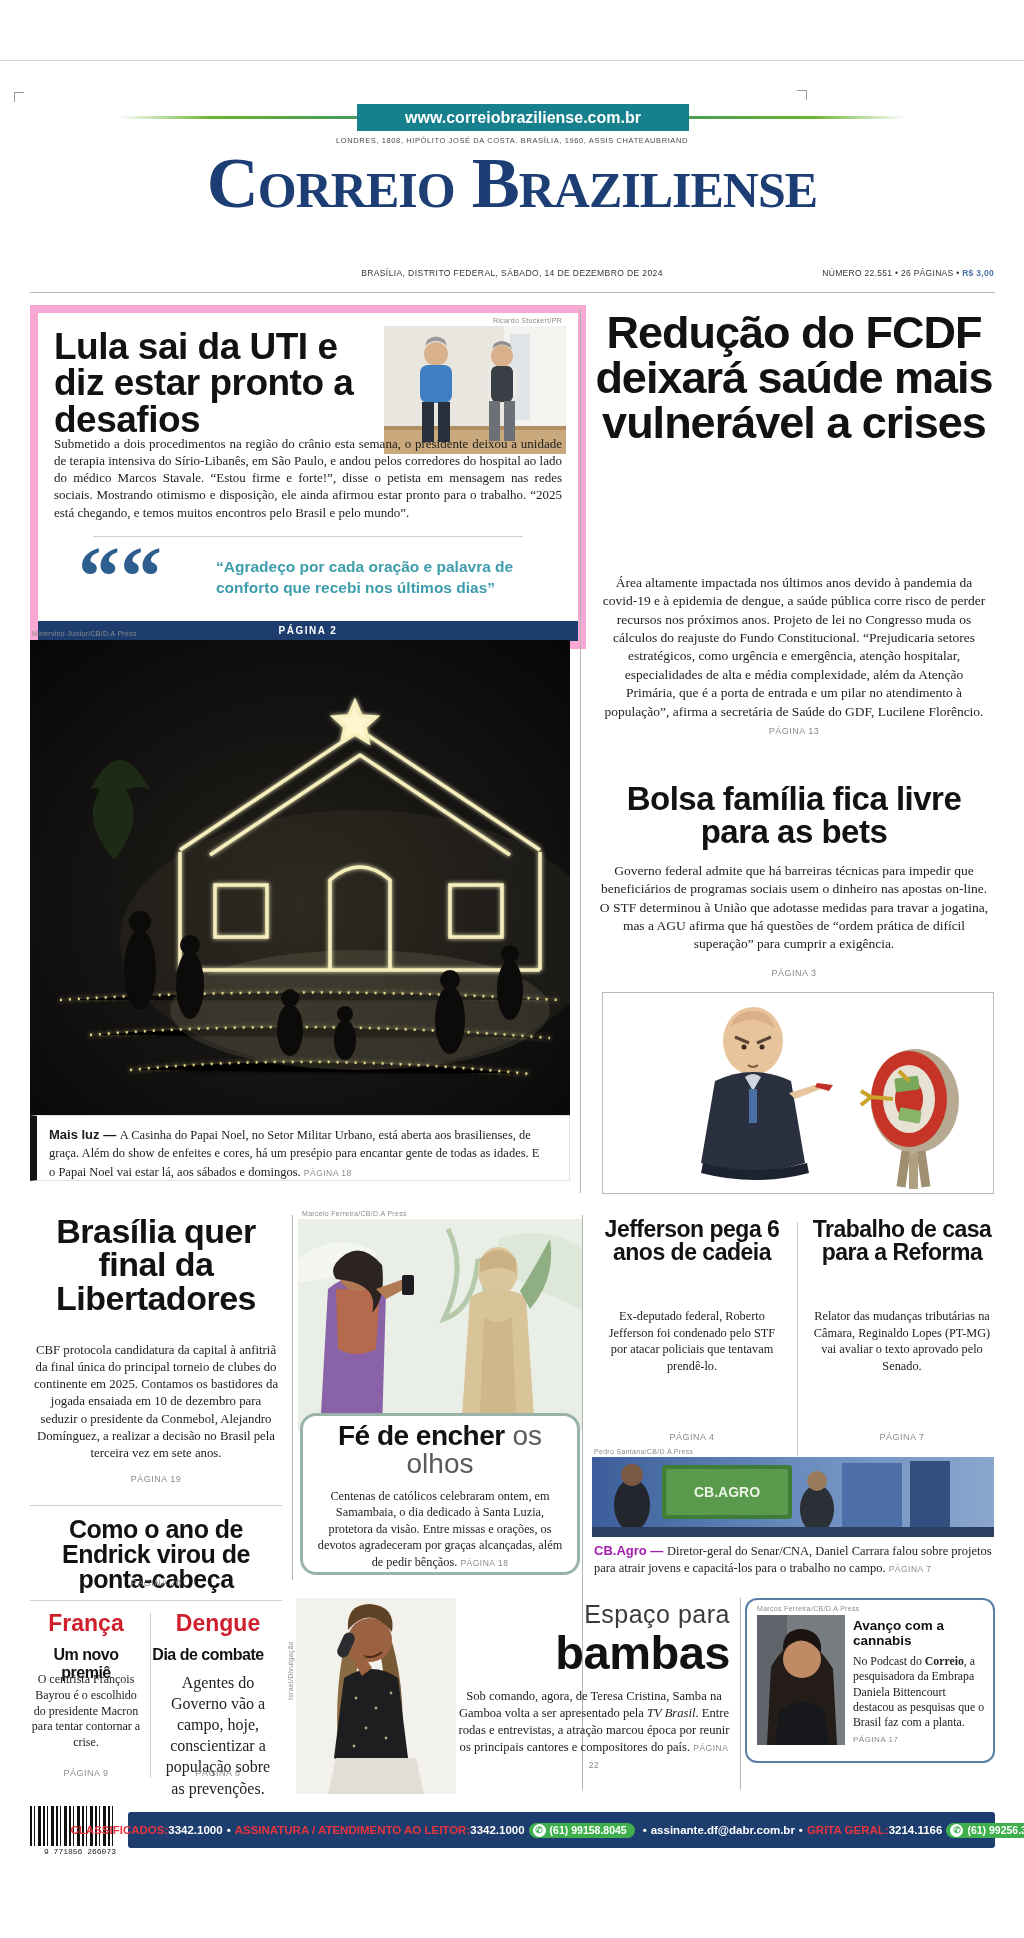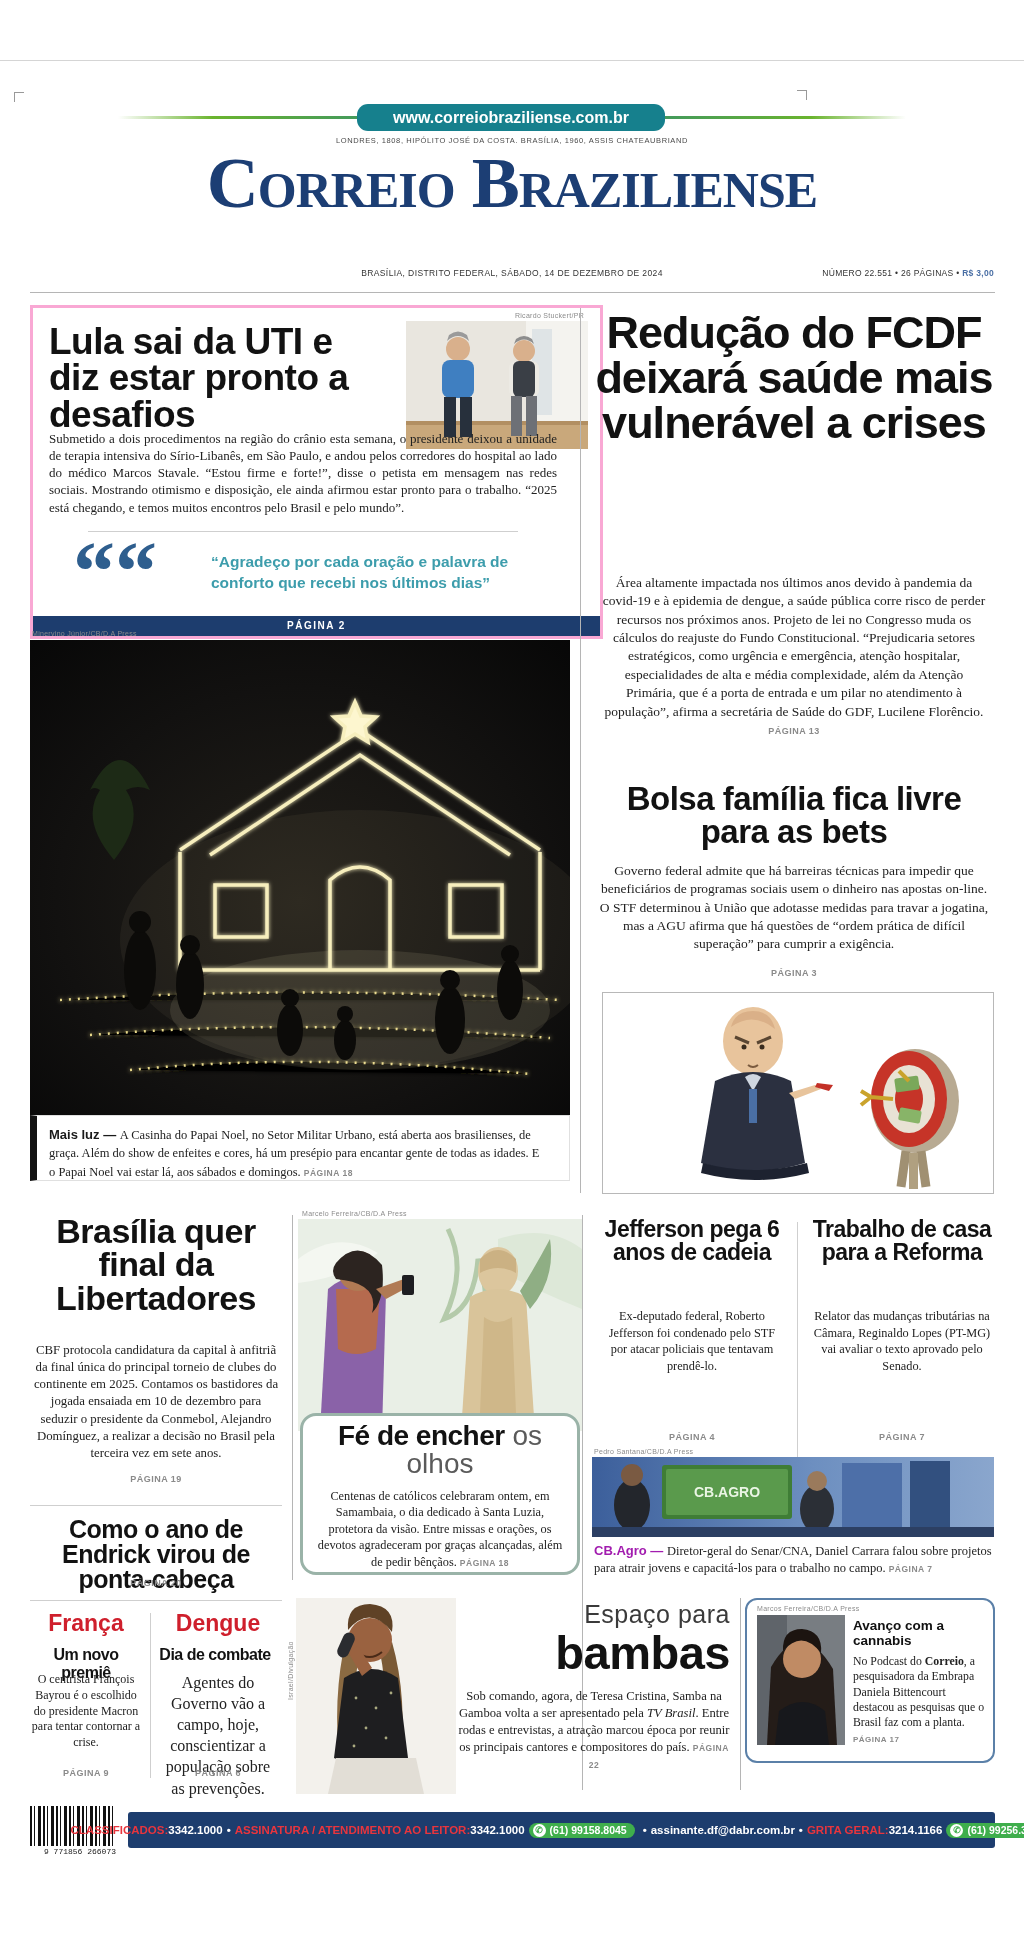--- a/index.html
+++ b/index.html
@@ -3,49 +3,49 @@
 <meta charset="utf-8">
 <style>
   html,body{margin:0;padding:0;background:#9a9a9a;}
   .page{position:relative;width:1024px;height:1938px;background:#ffffff;margin:0 auto;
         font-family:"Liberation Serif",serif;color:#1a1a1a;overflow:hidden;}
   .abs{position:absolute;}
   .sans{font-family:"Liberation Sans",sans-serif;}
   .center{text-align:center;}
   .headline{font-family:"Liberation Sans",sans-serif;font-weight:bold;color:#121212;letter-spacing:-0.5px;}
   .body-text{font-family:"Liberation Serif",serif;color:#222;}
-  .page-ref{font-family:"Liberation Sans",sans-serif;font-weight:bold;color:#8a8a8a;font-size:9px;letter-spacing:.5px;}
+  .page-ref{font-family:"Liberation Sans",sans-serif;font-weight:normal;color:#8a8a8a;font-size:9px;letter-spacing:.5px;}
   .credit{font-family:"Liberation Sans",sans-serif;font-size:7px;color:#8b8b8b;letter-spacing:.3px;}
   .vrule{background:#b5b5b5;width:1px;}
   .hrule{background:#b5b5b5;height:1px;}
   .kicker-red{font-family:"Liberation Sans",sans-serif;font-weight:bold;color:#cf1f2c;}
   .wa-pill{display:inline-flex;align-items:center;gap:4px;background:#3fae4c;border-radius:9px;
            padding:1px 8px 1px 4px;color:#fff;font-weight:bold;}
   .wa-ic{display:inline-flex;width:13px;height:13px;border-radius:50%;background:#fff;color:#3fae4c;
          align-items:center;justify-content:center;font-size:9px;line-height:13px;}
   .crop{border-left:1px solid #999;border-top:1px solid #999;width:9px;height:9px;}
 </style>
 </head>
 <body>
 
 <div class="page">
 
   <div class="abs hrule" style="top:60px;left:0;width:1024px;background:#d5d5d5;"></div>
   <div class="abs crop" style="top:92px;left:14px;"></div>
   <div class="abs crop" style="top:90px;left:797px;transform:scaleX(-1);"></div>
 
   <div class="abs" style="top:116px;left:118px;width:788px;height:3px;background:linear-gradient(90deg,#ffffff,#6ab42e 12%,#1b7f8c 50%,#6ab42e 88%,#ffffff);"></div>
-  <div class="abs sans" style="top:104px;left:357px;width:308px;height:27px;background:#16808d;color:#fff;font-weight:bold;font-size:16px;line-height:27px;text-align:center;border-radius:11px;">www.correiobraziliense.com.br</div>
+  <div class="abs sans" style="top:104px;left:357px;width:332px;height:27px;background:#16808d;color:#fff;font-weight:bold;font-size:16px;line-height:27px;text-align:center;">www.correiobraziliense.com.br</div>
   <div class="abs sans center" style="top:136px;left:0;width:1024px;font-size:7.5px;letter-spacing:.6px;color:#4a4a4a;">LONDRES, 1808, HIPÓLITO JOSÉ DA COSTA. BRASÍLIA, 1960, ASSIS CHATEAUBRIAND</div>
   <div class="abs center" style="top:146px;left:0;width:1024px;font-family:'Liberation Serif',serif;font-variant:small-caps;font-weight:900;font-size:72px;line-height:1.04;color:#1c3e74;letter-spacing:-1px;">Correio Braziliense</div>
   <div class="abs sans center" style="top:268px;left:0;width:1024px;font-size:8.5px;color:#333;letter-spacing:.4px;">BRASÍLIA, DISTRITO FEDERAL, SÁBADO, 14 DE DEZEMBRO DE 2024</div>
   <div class="abs sans" style="top:268px;right:30px;font-size:8.5px;color:#333;letter-spacing:.3px;"><span>NÚMERO 22.551 • 26 PÁGINAS • </span><span style="color:#4a6fa5;font-weight:bold;">R$ 3,00</span></div>
   <div class="abs hrule" style="top:292px;left:30px;width:965px;"></div>
 
-  <div class="abs" style="top:305px;left:30px;width:540px;height:328px;border:3px solid #f9a8d4;background:#fff;padding-left:27px;">
+  <div class="abs" style="top:305px;left:30px;width:540px;height:328px;border:8px solid #f9a8d4;background:#fff;">
     <div class="abs credit" style="top:4px;right:16px;">Ricardo Stuckert/PR</div>
     <svg class="abs" style="top:13px;right:12px;" width="182" height="128" viewBox="0 0 182 128">
       <rect width="182" height="128" fill="#e9e6df"></rect>
       <rect x="120" y="0" width="62" height="128" fill="#f4f3ef"></rect>
       <rect x="126" y="8" width="20" height="86" fill="#dfe4e6"></rect>
       <rect x="0" y="100" width="182" height="28" fill="#c9a87b"></rect>
       <rect x="0" y="100" width="182" height="4" fill="#b28f62"></rect>
 
       <circle cx="52" cy="28" r="12" fill="#d9b08c"></circle>
       <path d="M41 20 q11 -10 22 0 l-2 -6 q-9 -7 -18 0 z" fill="#9a9a9a"></path>
@@ -253,21 +253,21 @@
   <div class="abs hrule" style="top:1600px;left:30px;width:252px;background:#cfcfcf;"></div>
   <div class="abs vrule" style="top:1613px;left:150px;height:165px;background:#cfcfcf;"></div>
   <div class="abs vrule" style="top:1598px;left:740px;height:192px;"></div>
 
   <div class="abs kicker-red center" style="top:1610px;left:30px;width:112px;font-size:23px;">França</div>
   <div class="abs headline center" style="top:1646px;left:30px;width:112px;font-size:16px;">Um novo premiê</div>
   <div class="abs body-text center" style="top:1672px;left:30px;width:112px;font-size:12px;line-height:1.32;">O centrista François Bayrou é o escolhido do presidente Macron para tentar contornar a crise.</div>
   <div class="abs page-ref center" style="top:1768px;left:30px;width:112px;">PÁGINA 9</div>
 
   <div class="abs kicker-red center" style="top:1610px;left:162px;width:112px;font-size:23px;">Dengue</div>
-  <div class="abs headline center" style="top:1646px;left:159px;width:112px;font-size:16px;">Dia de combate</div>
+  <div class="abs headline center" style="top:1646px;left:152px;width:112px;font-size:16px;">Dia de combate</div>
   <div class="abs body-text center" style="top:1672px;left:162px;width:112px;font-size:16px;line-height:1.32;">Agentes do Governo vão a campo, hoje, conscientizar a população sobre as prevenções.</div>
   <div class="abs page-ref center" style="top:1768px;left:162px;width:112px;">PÁGINA 6</div>
 
   <div class="abs credit" style="top:1700px;left:287px;transform:rotate(-90deg);transform-origin:left top;white-space:nowrap;">Israel/Divulgação</div>
   <svg class="abs" style="top:1598px;left:296px;" width="160" height="196" viewBox="0 0 160 196">
     <rect width="160" height="196" fill="#f3f1ec"></rect>
     <path d="M50 40 q-14 60 -6 130 l18 0 q-8 -70 2 -118z" fill="#8a6a42"></path>
     <path d="M96 44 q16 56 8 126 l-18 0 q8 -66 -2 -116z" fill="#7a5a36"></path>
     <circle cx="74" cy="42" r="22" fill="#9a6240"></circle>
     <path d="M52 32 q22 -26 44 2 q4 -26 -22 -28 q-24 0 -22 26z" fill="#5f4226"></path>

